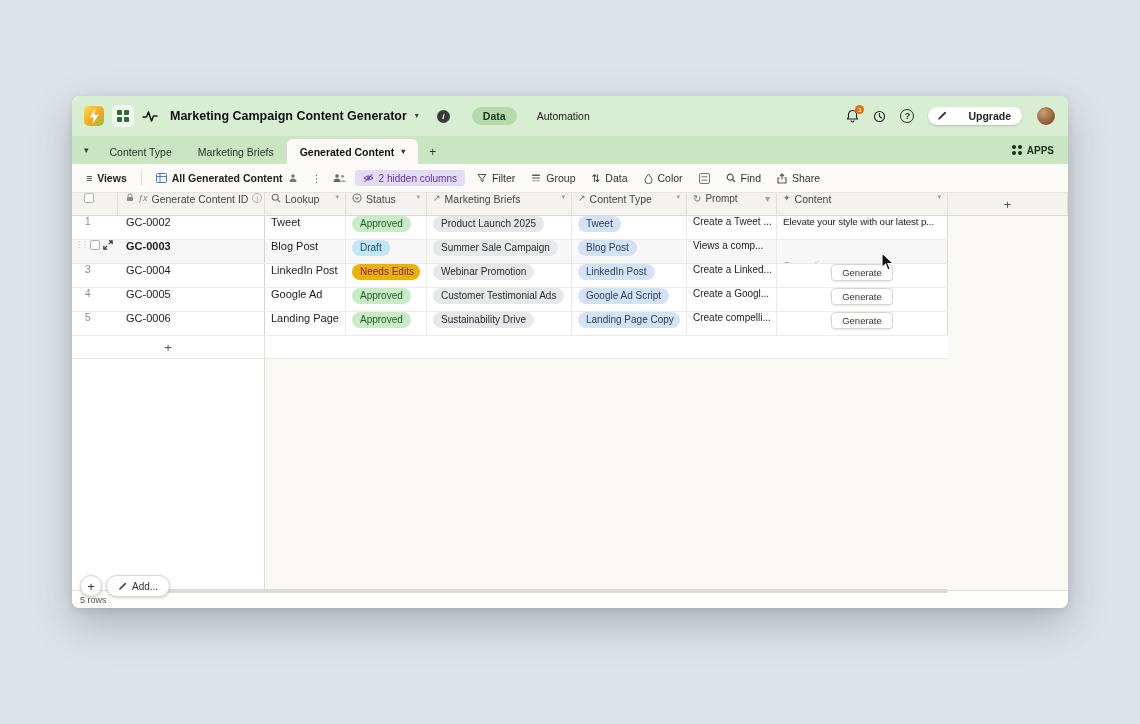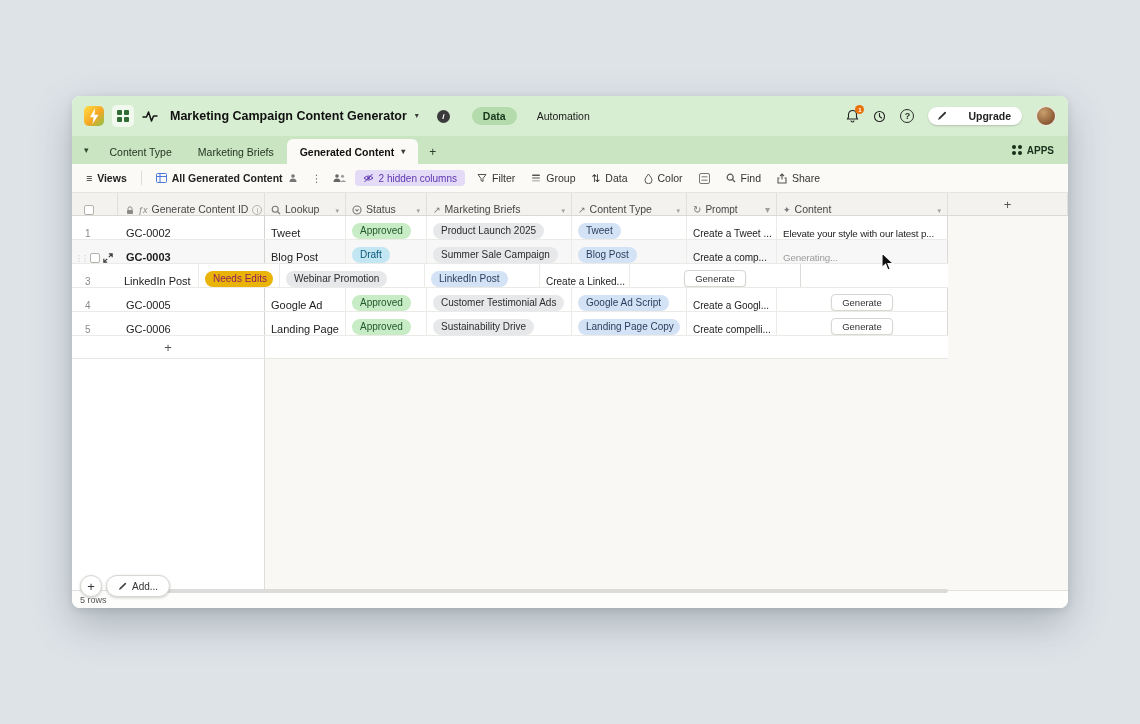--- a/index.html
+++ b/index.html
@@ -63,21 +63,21 @@
   .tb-divider{width:1px;height:14px;background:#ddd;margin:0 2px;}
   .kebab{color:#666;font-size:10px;padding:0 2px;}
   .hidden-pill{background:#e4dcf7;color:#5e35b1;border-radius:4px;padding:2.5px 8px;
     display:flex;gap:5px;align-items:center;font-size:10px;white-space:nowrap;}
   .glyph{line-height:1;}
 
   
   .grid{flex:1;background:#f9f8f5;display:flex;flex-direction:column;position:relative;overflow:hidden;}
   .ghead{height:23px;flex:0 0 auto;display:flex;background:#f3f2ef;
     border-bottom:1px solid #dbd9d4;font-size:10.5px;color:#474747;}
-  .cell{display:flex;align-items:flex-end;padding:0 6px;border-right:1px solid #ebebe8;
+  .cell{display:flex;align-items:flex-start;padding:0 6px;border-right:1px solid #ebebe8;
     overflow:hidden;white-space:nowrap;}
   .ghead .cell{border-right:1px solid #e2e0dc;gap:4px;}
   .hchev{margin-left:auto;color:#a0a09c;font-size:7px;}
   .hicon{color:#777;font-size:9px;flex:0 0 auto;}
   .c-gutter{width:46px;border-right:none;padding:0 0 0 13px;color:#8a8a8a;font-size:10px;}
   .c-id{width:147px;border-right:1px solid #d6d4d0;padding-left:8px;}
   .c-lookup{width:81px;}
   .c-status{width:81px;}
   .c-brief{width:145px;}
   .c-ctype{width:115px;}
@@ -383,30 +383,33 @@
       <div class="cell c-status">
           <span class="pill" data-status="Draft">Draft</span>
         </div>
       <div class="cell c-brief">
           <span class="pill brief">Summer Sale Campaign</span>
         </div>
       <div class="cell c-ctype">
           <span class="pill ctype">Blog Post</span>
         </div>
       <div class="cell c-prompt">
-          <span>Create a comp...</span>
+          <span>Views a comp...</span>
         </div>
       <div class="cell c-content">
           <span class="txt generating">Generating...</span>
         </div>
     </div>
 
     <div class="grow">
       <div class="cell c-gutter">
           <span class="rownum">3</span>
+        </div>
+      <div class="cell c-id">
+          <span>GC-0004</span>
         </div>
       <div class="cell c-lookup">
           <span>LinkedIn Post</span>
         </div>
       <div class="cell c-status">
           <span class="pill" data-status="Needs Edits">Needs Edits</span>
         </div>
       <div class="cell c-brief">
           <span class="pill brief">Webinar Promotion</span>
         </div>

